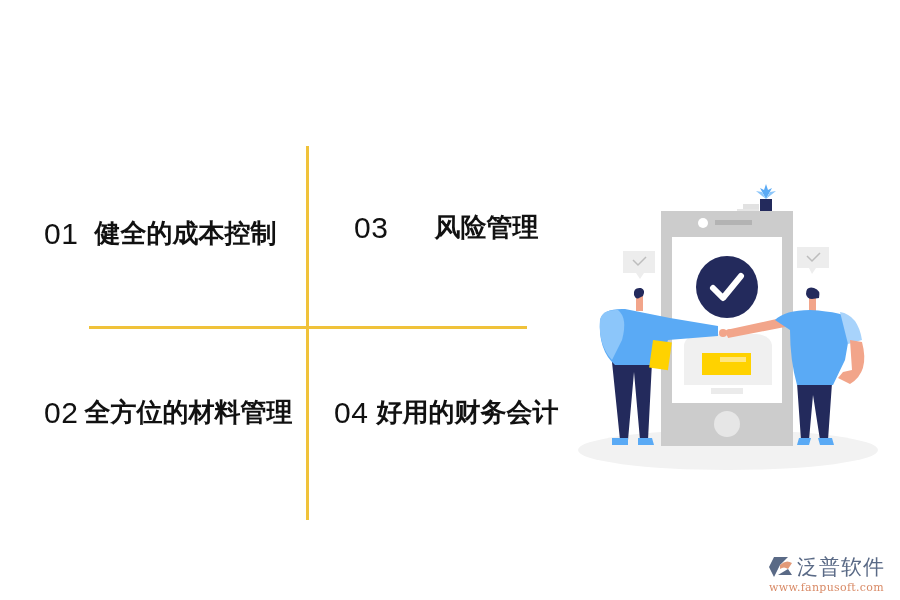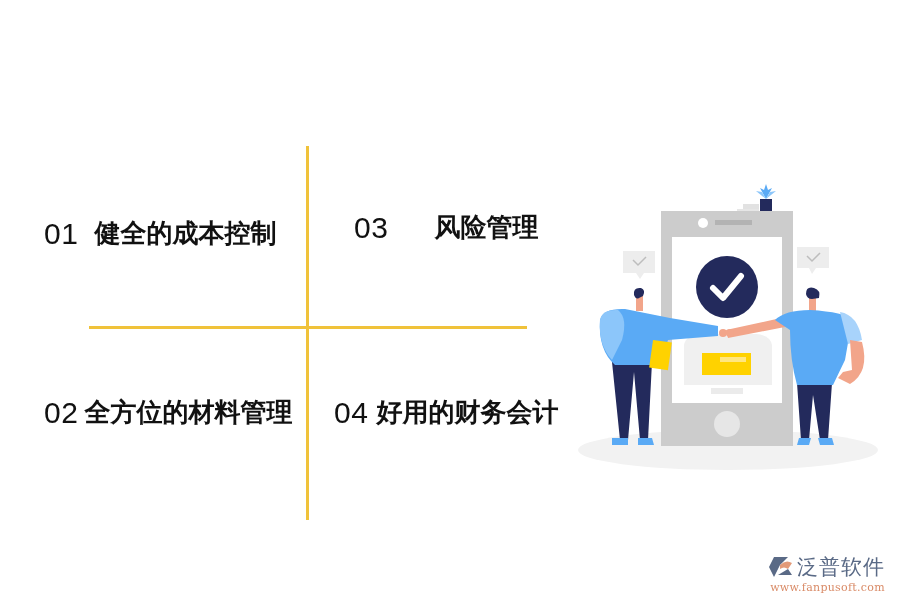--- a/index.html
+++ b/index.html
@@ -17,21 +17,21 @@
     #item1 { left: 44px; top: 205px; margin-top: 11px; }
     #item1 .label { margin-left: 16px; }
     #item3 { left: 354px; top: 210px; align-items: flex-end; }
     #item3 .label { margin-left: 46px; }
     #item2 { left: 44px; top: 395px; }
     #item2 .label { margin-left: 6px; }
     #item4 { left: 334px; top: 395px; align-items: flex-end; }
     #item4 .label { margin-left: 8px; }
 
     .illustration { position: absolute; left: 575px; top: 180px; width: 310px; height: 295px; }
-    .logo { position: absolute; left: 768px; top: 553px; display: flex; flex-direction: column; align-items: flex-end; }
+    .logo { position: absolute; left: 768px; top: 553px; display: flex; flex-direction: column; align-items: center; }
     .logo-top { display: flex; align-items: center; }
     .logo-name { font-size: 21px; color: #5a6a86; font-family: "DejaVu Sans", sans-serif; margin-left: 3px; letter-spacing: 1px; }
     .logo-url { font-size: 11px; color: #d98a66; font-family: "DejaVu Serif", serif; margin-top: 0px; letter-spacing: 0.3px; }
   </style>
 </head>
 <body>
 
 <div class="vline"></div>
 <div class="hline"></div>
 

